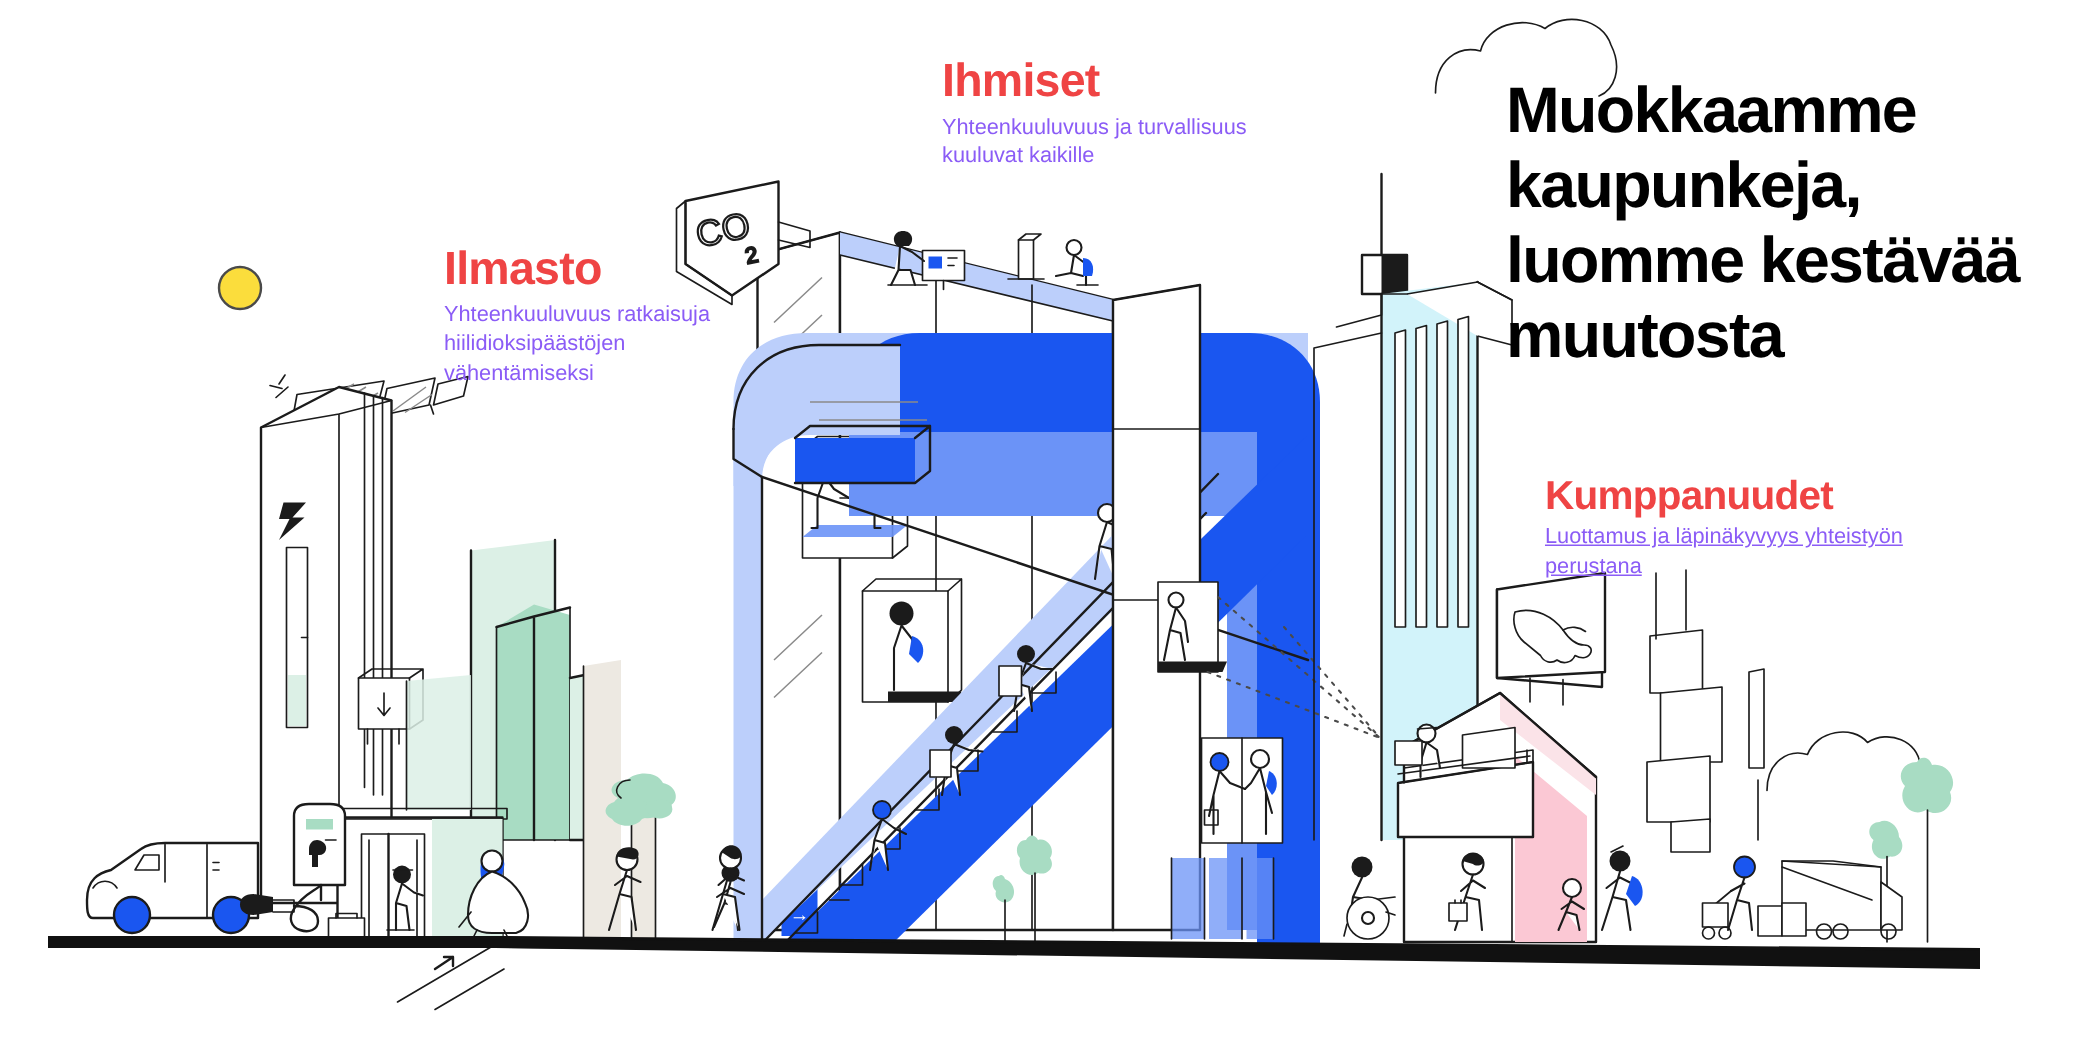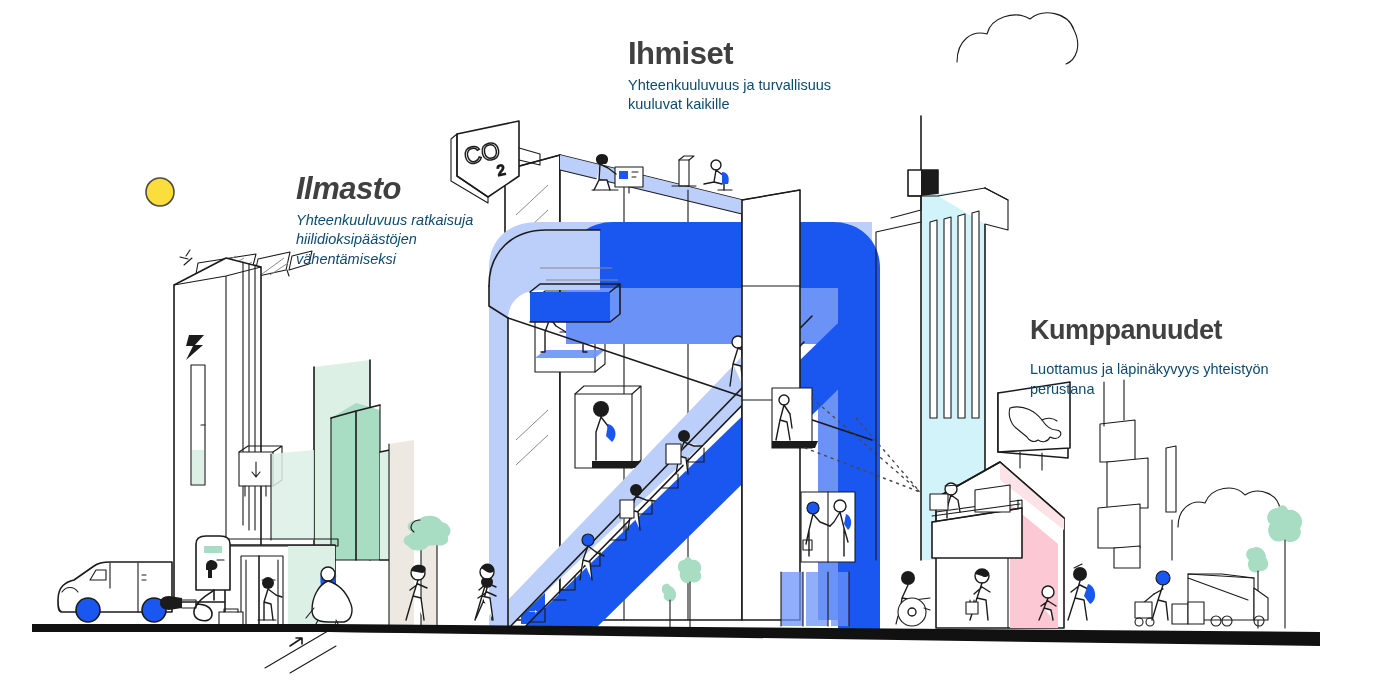--- a/index.html
+++ b/index.html
@@ -1,33 +1,33 @@
 <!DOCTYPE html>
 <html><head>
 <meta charset="utf-8">
 <style>
   html,body{margin:0;padding:0;background:#ffffff;}
   body{width:1400px;height:700px;overflow:hidden;font-family:"Liberation Sans",sans-serif;}
   #stage{position:relative;width:1400px;height:700px;background:#fff;}
   svg.scene{position:absolute;left:0;top:0;width:1400px;height:700px;}
   .label-block{position:absolute;}
-  .lbl-title{font-family:"Liberation Sans",sans-serif;font-weight:bold;color:#404040;letter-spacing:-0.5px;line-height:1.05;}
-  .lbl-sub{font-family:"Liberation Sans",sans-serif;color:#0c4a6e;line-height:1.35;}
+  .lbl-title{font-family:"Liberation Sans",sans-serif;font-weight:bold;color:#ef4444;letter-spacing:-0.5px;line-height:1.05;}
+  .lbl-sub{font-family:"Liberation Sans",sans-serif;color:#8b5cf6;line-height:1.35;}
   #headline{position:absolute;left:1004px;top:50px;width:390px;
     font-family:"Liberation Sans",sans-serif;font-weight:bold;font-size:43px;line-height:1.16;
     color:#000;letter-spacing:-1.1px;}
-  #t-ilmasto{left:296px;top:173px;width:200px;font-style:italic;}
+  #t-ilmasto{left:296px;top:163px;width:200px;}
   #t-ilmasto .lbl-title{font-size:31px;}
   #t-ilmasto .lbl-sub{font-size:14.5px;margin-top:5px;}
   #t-ihmiset{left:628px;top:38px;width:230px;}
   #t-ihmiset .lbl-title{font-size:31px;}
   #t-ihmiset .lbl-sub{font-size:14.5px;margin-top:5px;}
   #t-kumpp{left:1030px;top:316px;width:260px;}
   #t-kumpp .lbl-title{font-size:27px;}
-  #t-kumpp .lbl-sub{font-size:14.5px;margin-top:16px;}
+  #t-kumpp .lbl-sub{font-size:14.5px;margin-top:5px;text-decoration:underline;}
 </style>
 </head>
 <body>
 
 <div id="stage">
 
   <svg class="scene" viewBox="0 0 1400 700">
     <defs>
       <style>
         .ln{fill:none;stroke:#1b1b1b;stroke-width:1.6;stroke-linejoin:round;stroke-linecap:round;}
@@ -496,20 +496,21 @@
       <path class="wft" d="M1188 602 L1188 624 L1204 624 L1204 602 Z"></path>
     </g>
 
     <g>
       <path d="M32 624 L330 624 L1320 632 L1320 640 L330 632 L32 632 Z" fill="#111111"></path>
       <path d="M330 626 L1320 634 L1320 646 L330 632 Z" fill="#111111"></path>
     </g>
 
   </svg>
 
+  <div id="headline" class="label-block">Muokkaamme kaupunkeja, luomme kestävää muutosta</div>
 
   <div id="t-ilmasto" class="label-block">
     <div class="lbl-title">Ilmasto</div>
     <div class="lbl-sub">Yhteenkuuluvuus ratkaisuja hiilidioksipäästöjen vähentämiseksi</div>
   </div>
 
   <div id="t-ihmiset" class="label-block">
     <div class="lbl-title">Ihmiset</div>
     <div class="lbl-sub">Yhteenkuuluvuus ja turvallisuus kuuluvat kaikille</div>
   </div>

